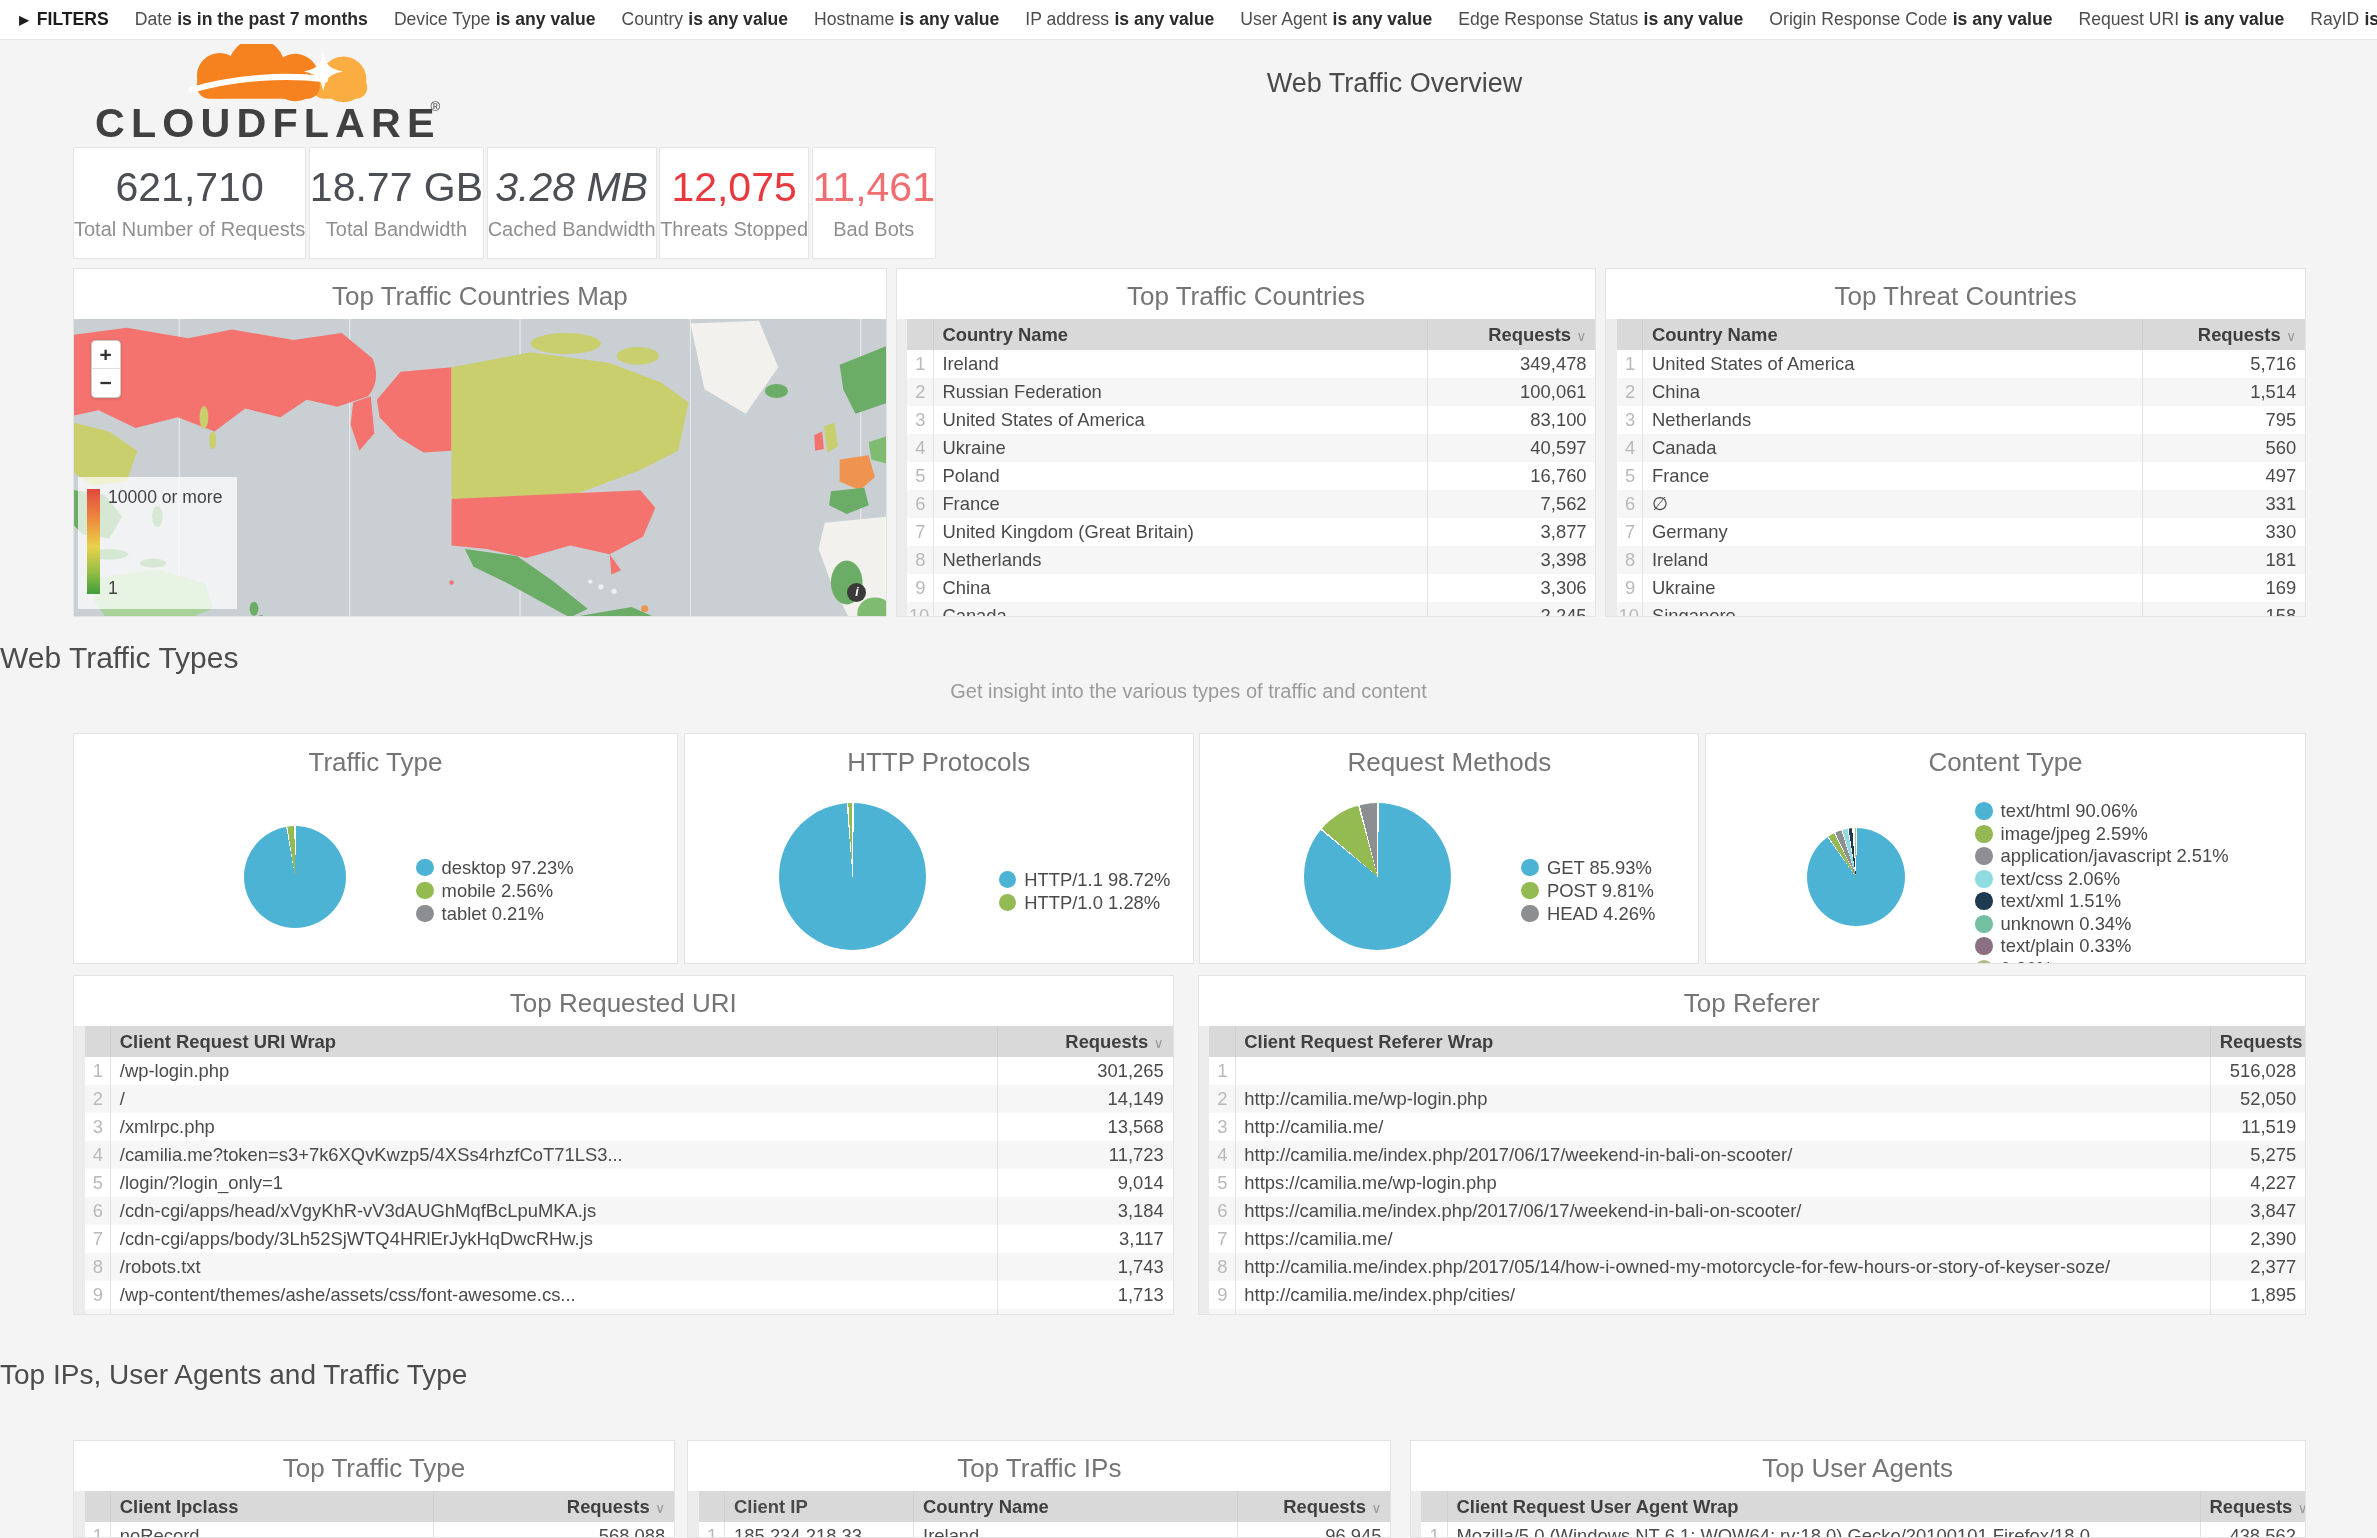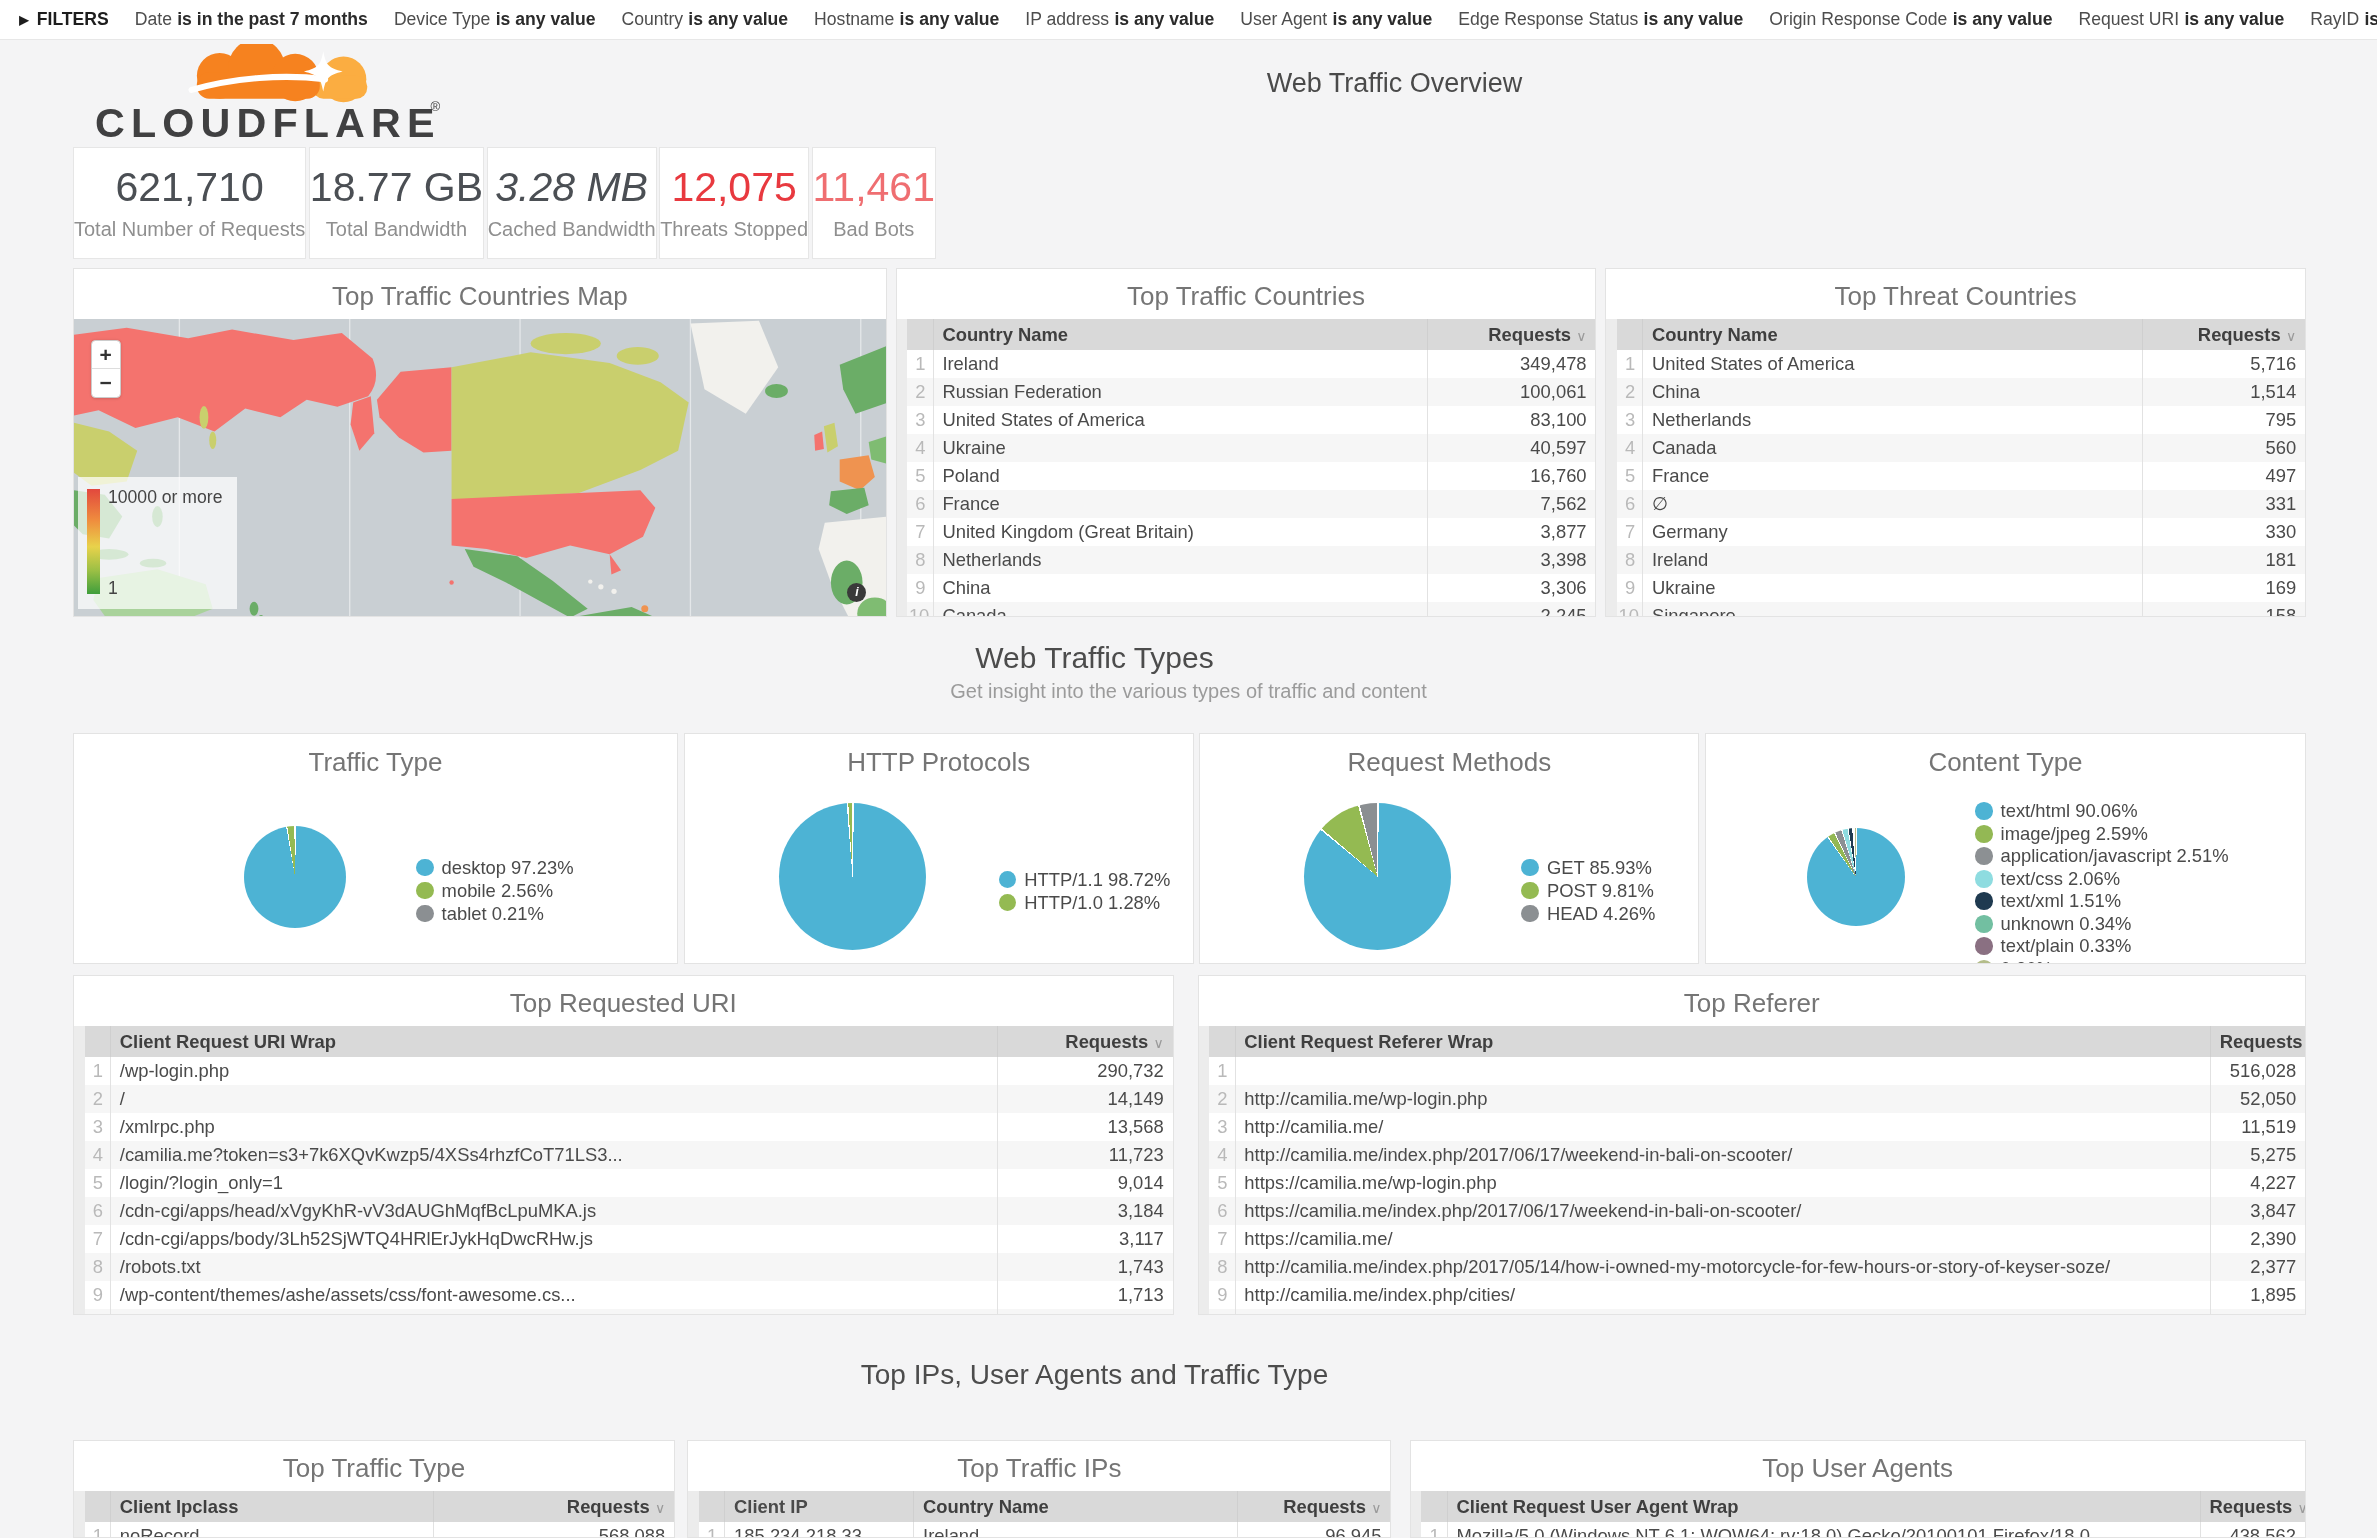--- a/index.html
+++ b/index.html
@@ -59,21 +59,21 @@
     background:rgba(255,255,255,.72);z-index:4;}
   .grad{position:absolute;left:8.8px;top:12.3px;width:13px;height:105px;
     background:linear-gradient(180deg,#e2483d 0%,#ef8d3e 30%,#e8d24b 55%,#9abf45 78%,#3f9e3c 100%);}
   .legend-max{position:absolute;left:30px;top:10.5px;font-size:17.6px;color:#444;}
   .legend-min{position:absolute;left:30px;top:101px;font-size:17.6px;color:#444;}
   .map-info{position:absolute;right:19.3px;bottom:19.3px;width:19.3px;height:19.3px;border-radius:50%;
     background:#3a3a3a;color:#fff;text-align:center;line-height:19.3px;font-size:12.3px;
     font-style:italic;font-weight:bold;z-index:5;cursor:pointer;}
 
   
-  .section-title{position:absolute;left:0;width:2189px;text-align:center;color:#4c4c4c;font-size:30px;}
+  .section-title{position:absolute;left:0;width:2189px;text-align:left;color:#4c4c4c;font-size:30px;}
   .section-sub{position:absolute;left:0;width:2377px;text-align:center;color:#9b9b9b;font-size:20px;}
 
   
   .pie-row{position:absolute;left:73px;top:733px;width:2233px;height:231px;display:flex;justify-content:space-between;}
   .pie-panel .panel-title{padding-top:12.3px;}
   .pie{position:absolute;border-radius:50%;}
   .legend{position:absolute;list-style:none;margin:15px;padding:0;}
   .legend li{display:flex;align-items:center;height:var(--lh,23px);}
   .legend .sw{width:17.6px;height:17.6px;border-radius:50%;flex:0 0 17.6px;margin-right:8px;}
   .legend .lt{font-size:18.4px;color:#4a4a4a;white-space:nowrap;}
@@ -507,21 +507,21 @@
       <div class="thead">
         <div class="th idx"></div>
         <div class="th colname">Client Request URI Wrap</div>
         <div class="th req"><span>Requests</span><span class="chev">∨</span></div>
       </div>
       <div class="tbody">
 
           <div class="tr">
             <div class="td idx">1</div>
             <div class="td colname">/wp-login.php</div>
-            <div class="td req">290,732</div>
+            <div class="td req">301,265</div>
           </div>
 
           <div class="tr">
             <div class="td idx">2</div>
             <div class="td colname">/</div>
             <div class="td req">14,149</div>
           </div>
 
           <div class="tr">
             <div class="td idx">3</div>

